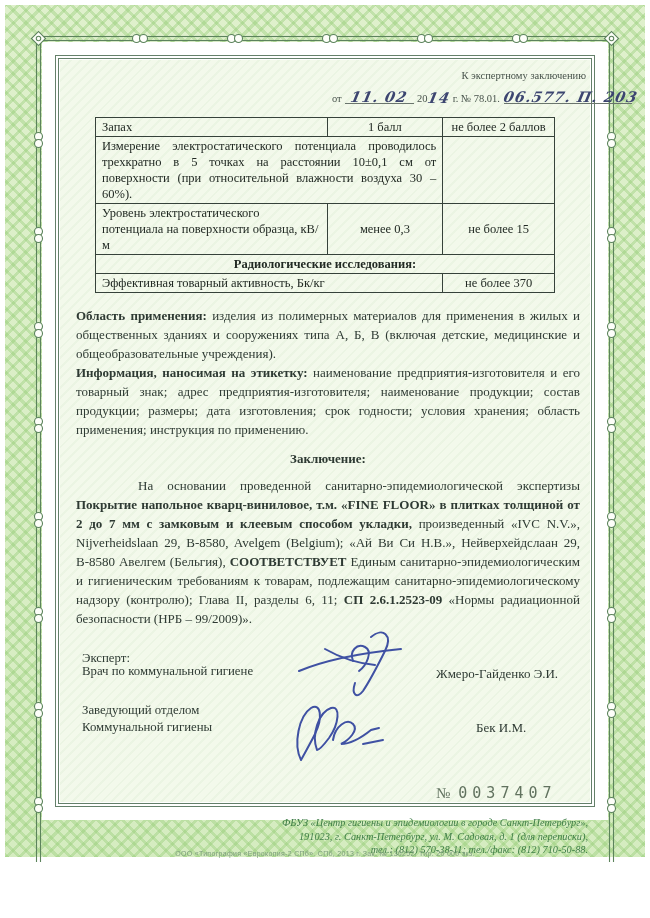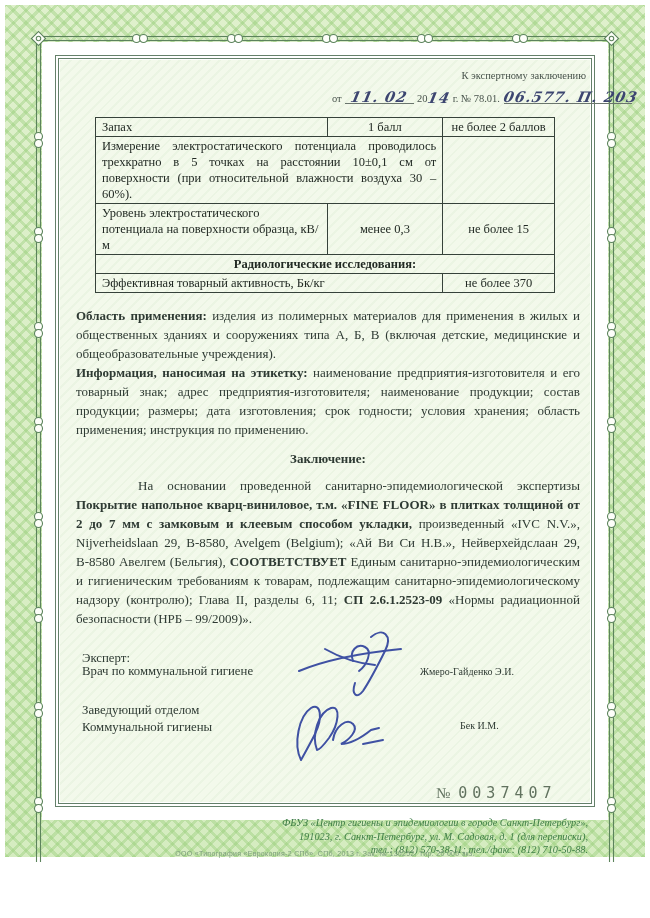--- a/index.html
+++ b/index.html
@@ -34,21 +34,21 @@
   .center{text-align:center;}
   .just{text-align:justify;}
   .bold{font-weight:bold;}
   
   .body-text{position:absolute;top:306px;left:76px;width:504px;font-size:13px;line-height:19px;text-align:justify;}
   .body-text p{margin:0;}
   .conclusion-heading{text-align:center;font-weight:bold;margin:10px 0 8px 0;}
   .conclusion-par{text-indent:62px;}
   
   .role{position:absolute;left:82px;font-size:12.8px;}
-  .sig-name{position:absolute;font-size:10px;}
+  .sig-name{position:absolute;font-size:13px;margin-left:16px;}
   .sig-svg{position:absolute;}
   
   .cert-number{position:absolute;top:784px;left:436px;color:#61725f;}
   .cert-number .pref{font-size:15px;letter-spacing:2px;}
   .cert-number .val{font-family:"DejaVu Sans Mono",monospace;font-size:15px;letter-spacing:5px;margin-left:6px;margin-top:46px;}
   
   .org-footer{position:absolute;top:816px;right:62px;text-align:right;font-size:10.3px;font-style:italic;
         color:#3e7d46;line-height:13.5px;}
   .print-line{position:absolute;bottom:5px;left:0;right:0;text-align:center;font-size:7px;color:#7c9c7c;
         font-family:"Liberation Sans",sans-serif;letter-spacing:.3px;}

